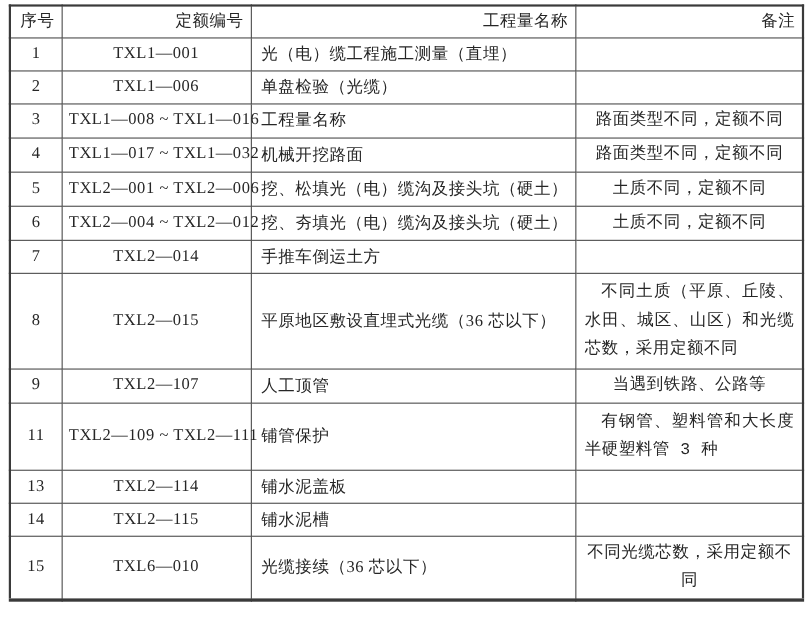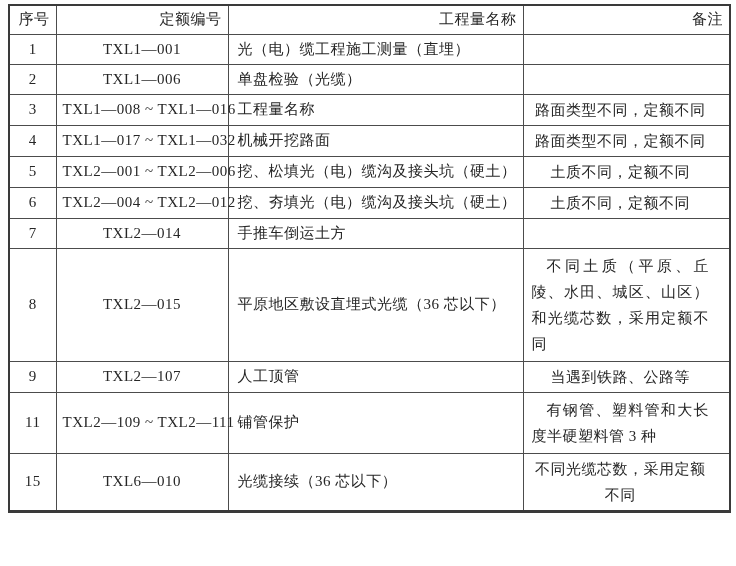--- a/index.html
+++ b/index.html
@@ -44,21 +44,22 @@
   .quota-table td {
     height: 30px;
   }
   td.cell-index { text-align: center; padding: 2px 2px; }
   td.cell-code  { text-align: center; white-space: nowrap; }
   td.cell-name  { text-align: left; padding-left: 9px; margin-left: 48px; }
   td.cell-remark {
     text-align: center;
     line-height: 26px;
     padding-left: 8px;
-    padding-right: 20px;
+    padding-right: 7px;
+    font-family: Liberation Mono, monospace;
   }
   td.cell-remark.justify {
     text-align: justify;
     text-justify: inter-character;
     text-indent: 1em;
     padding-top: 4px;
     padding-bottom: 4px;
   }
 </style>
 </head>
@@ -135,20 +136,32 @@
           <td class="cell-name">人工顶管</td>
           <td class="cell-remark">当遇到铁路、公路等</td>
         </tr>
         <tr>
           <td class="cell-index">11</td>
           <td class="cell-code">TXL2—109 ~ TXL2—111</td>
           <td class="cell-name">铺管保护</td>
           <td class="cell-remark justify">有钢管、塑料管和大长度半硬塑料管 3 种</td>
         </tr>
         <tr>
+          <td class="cell-index">13</td>
+          <td class="cell-code">TXL2—114</td>
+          <td class="cell-name">铺水泥盖板</td>
+          <td class="cell-remark"></td>
+        </tr>
+        <tr>
+          <td class="cell-index">14</td>
+          <td class="cell-code">TXL2—115</td>
+          <td class="cell-name">铺水泥槽</td>
+          <td class="cell-remark"></td>
+        </tr>
+        <tr>
           <td class="cell-index">15</td>
           <td class="cell-code">TXL6—010</td>
           <td class="cell-name">光缆接续（36 芯以下）</td>
           <td class="cell-remark">不同光缆芯数，采用定额不同</td>
         </tr>
       </tbody>
   </table>
 </div>
 
 </body></html>

